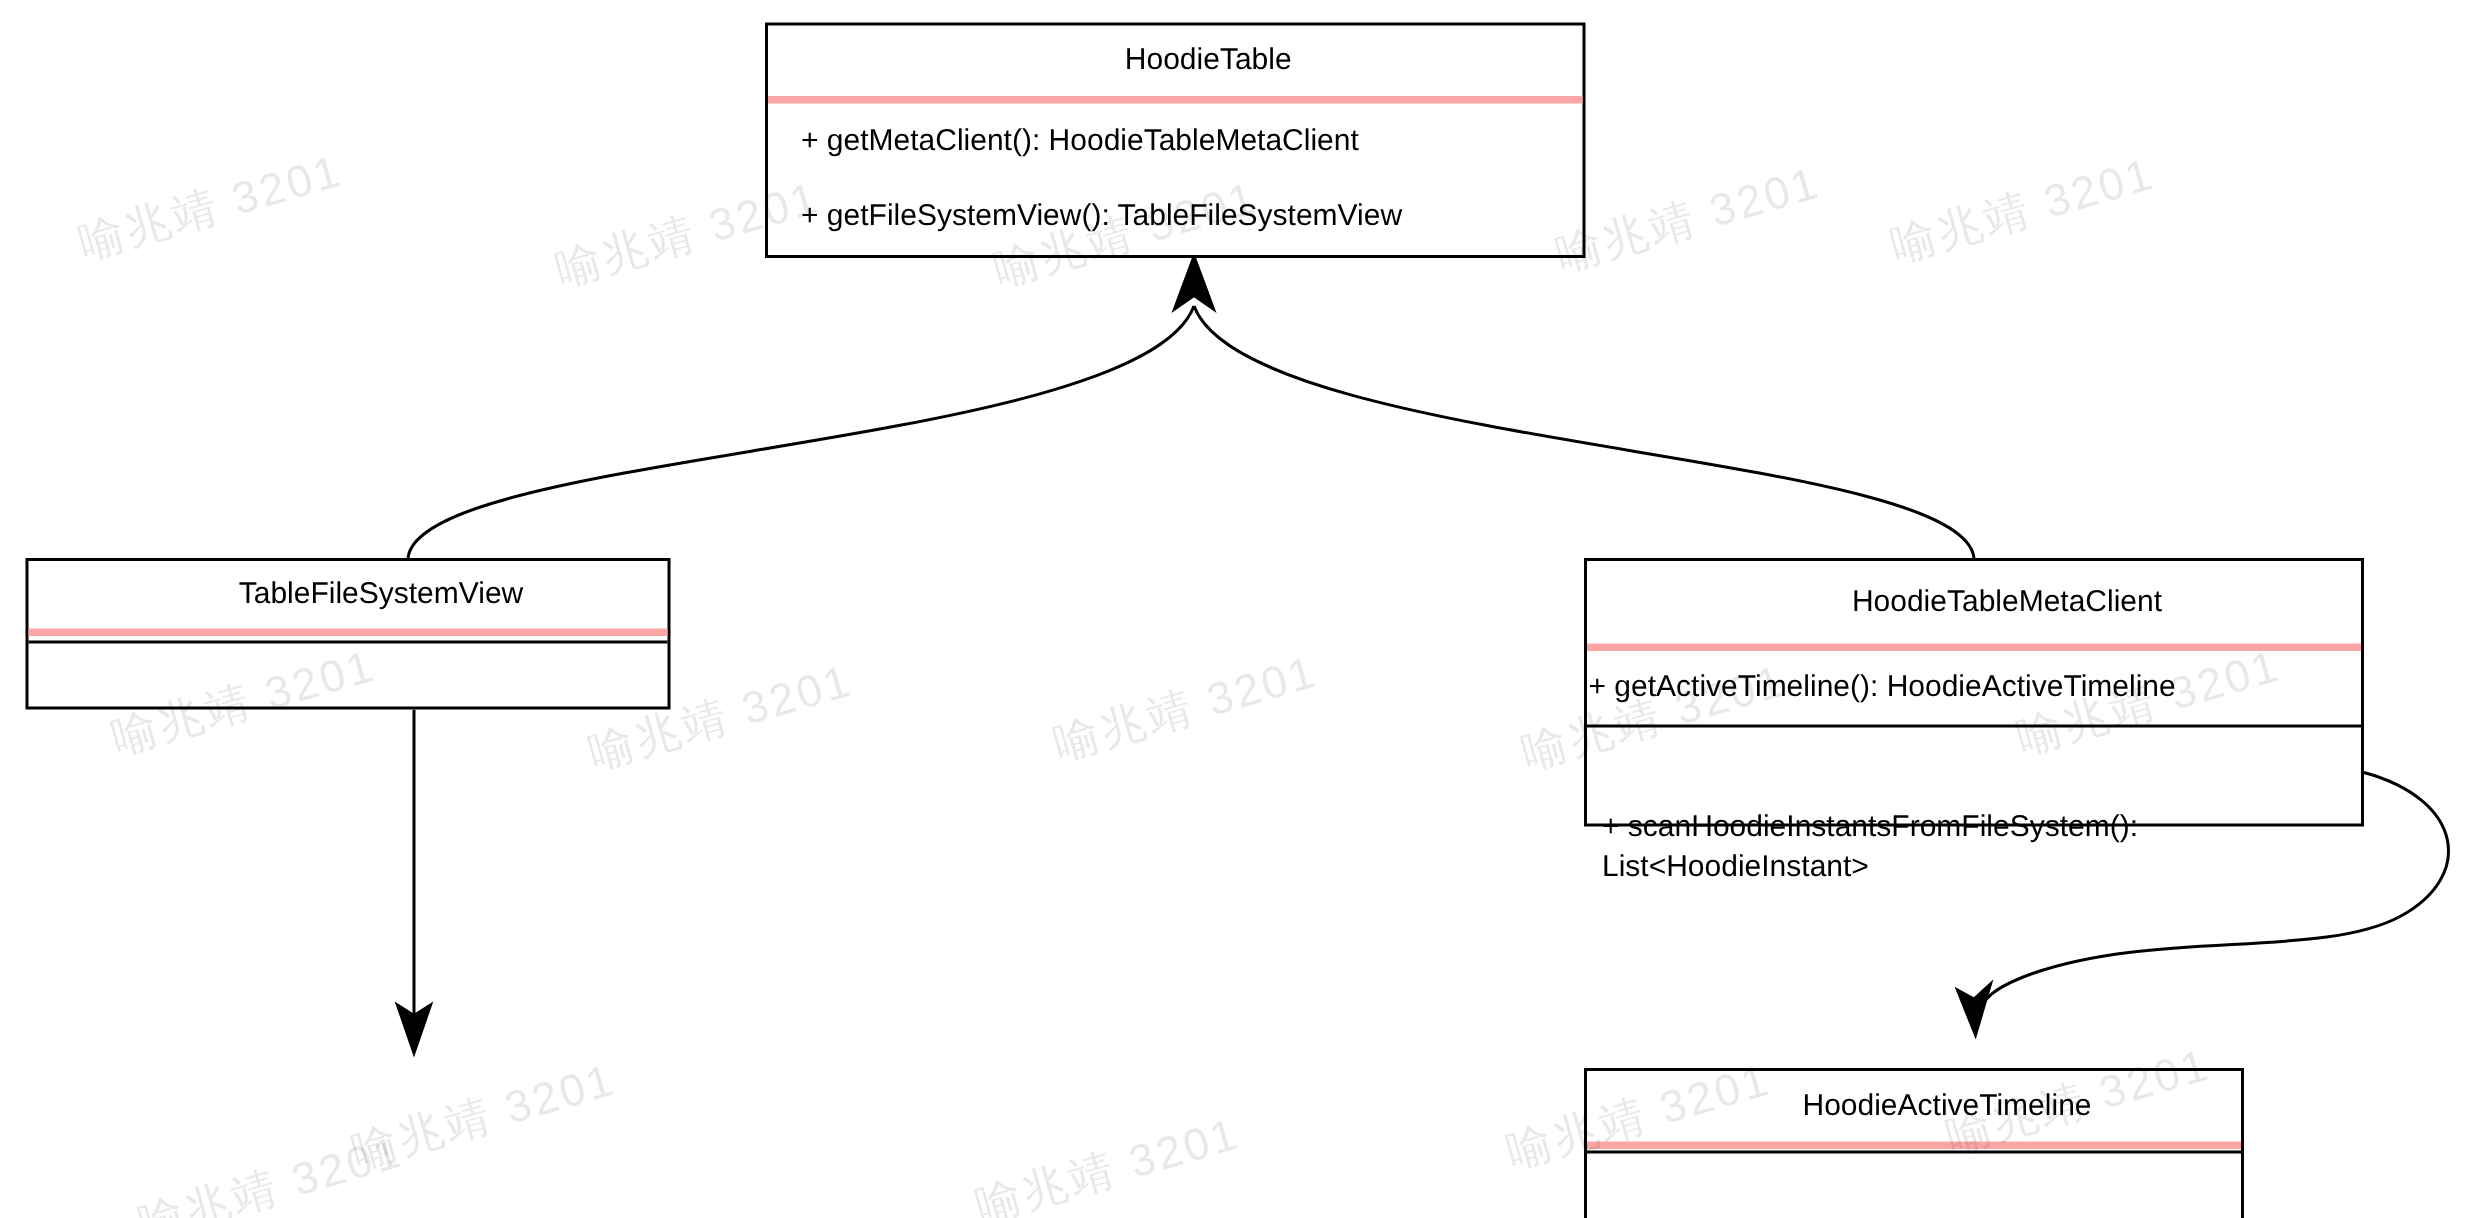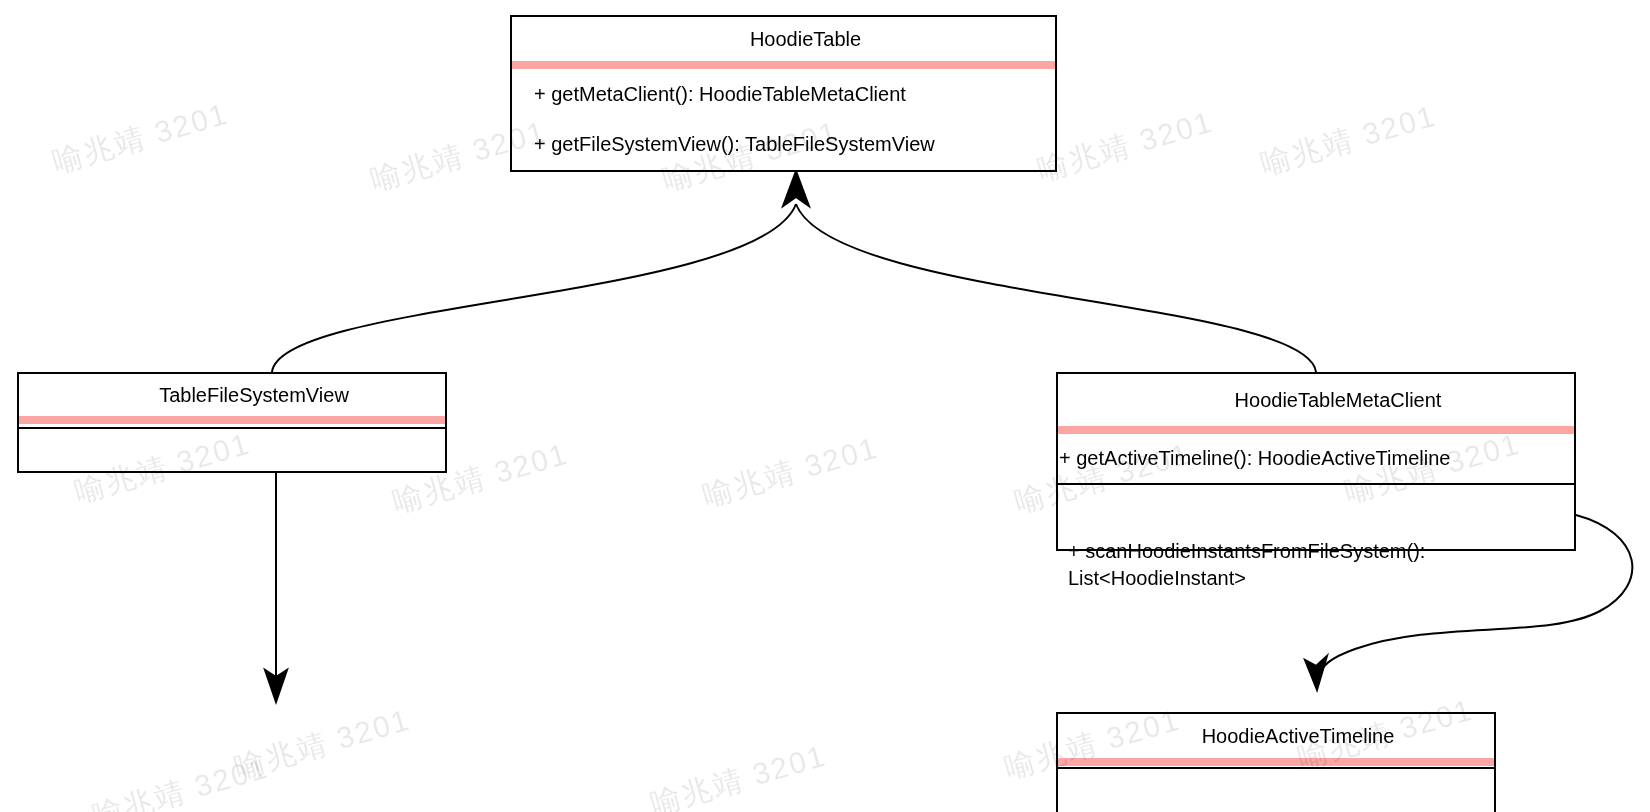--- a/index.html
+++ b/index.html
@@ -15,21 +15,21 @@
   .uml-class{
     position:absolute;
     box-sizing:border-box;
     border:2px solid #000;
     background:#fff;
   }
   .uml-title{
     box-sizing:border-box;
     display:flex;align-items:center;justify-content:center;
     font-size:20px;
-    border-bottom:8px solid #fca5a5;
+    border-bottom:5px solid #fca5a5;
     white-space:nowrap;
     padding-left:44px;
   }
   .uml-strip{
     box-sizing:border-box;
     height:5px;
     border-bottom:2px solid #000;
   }
   .uml-methods{
     box-sizing:border-box;

